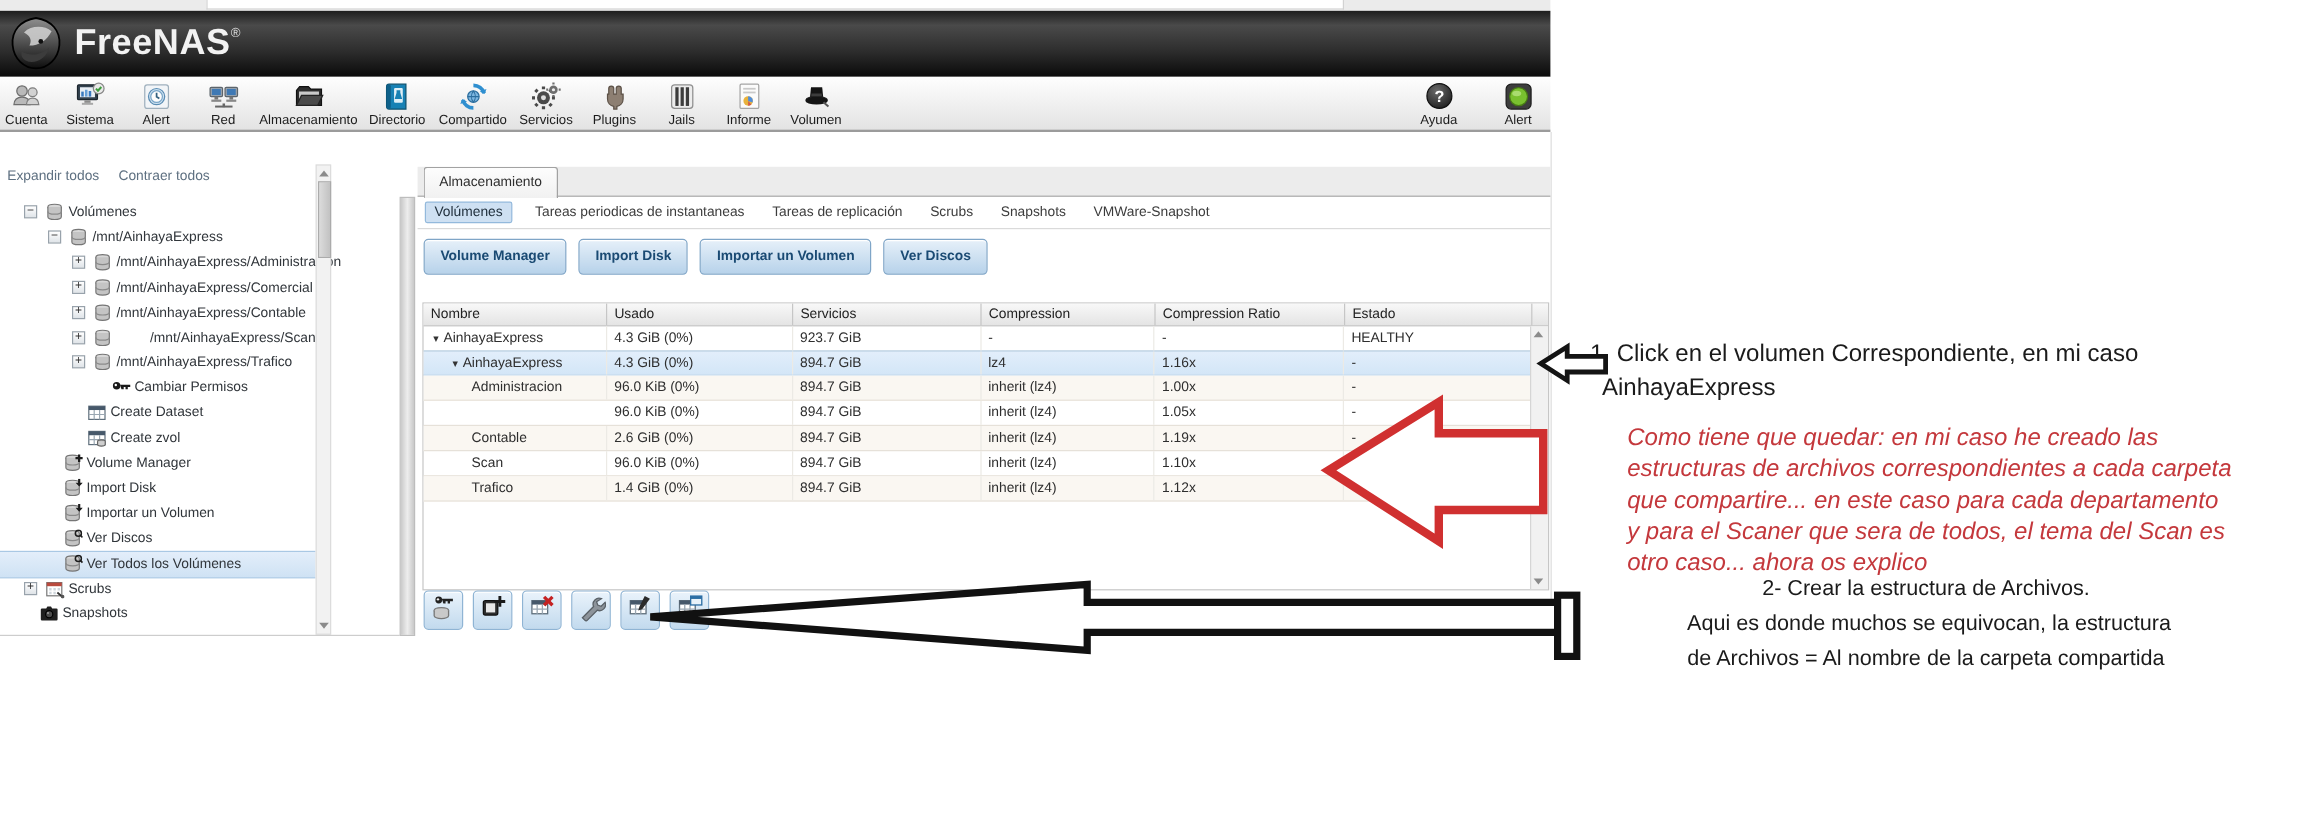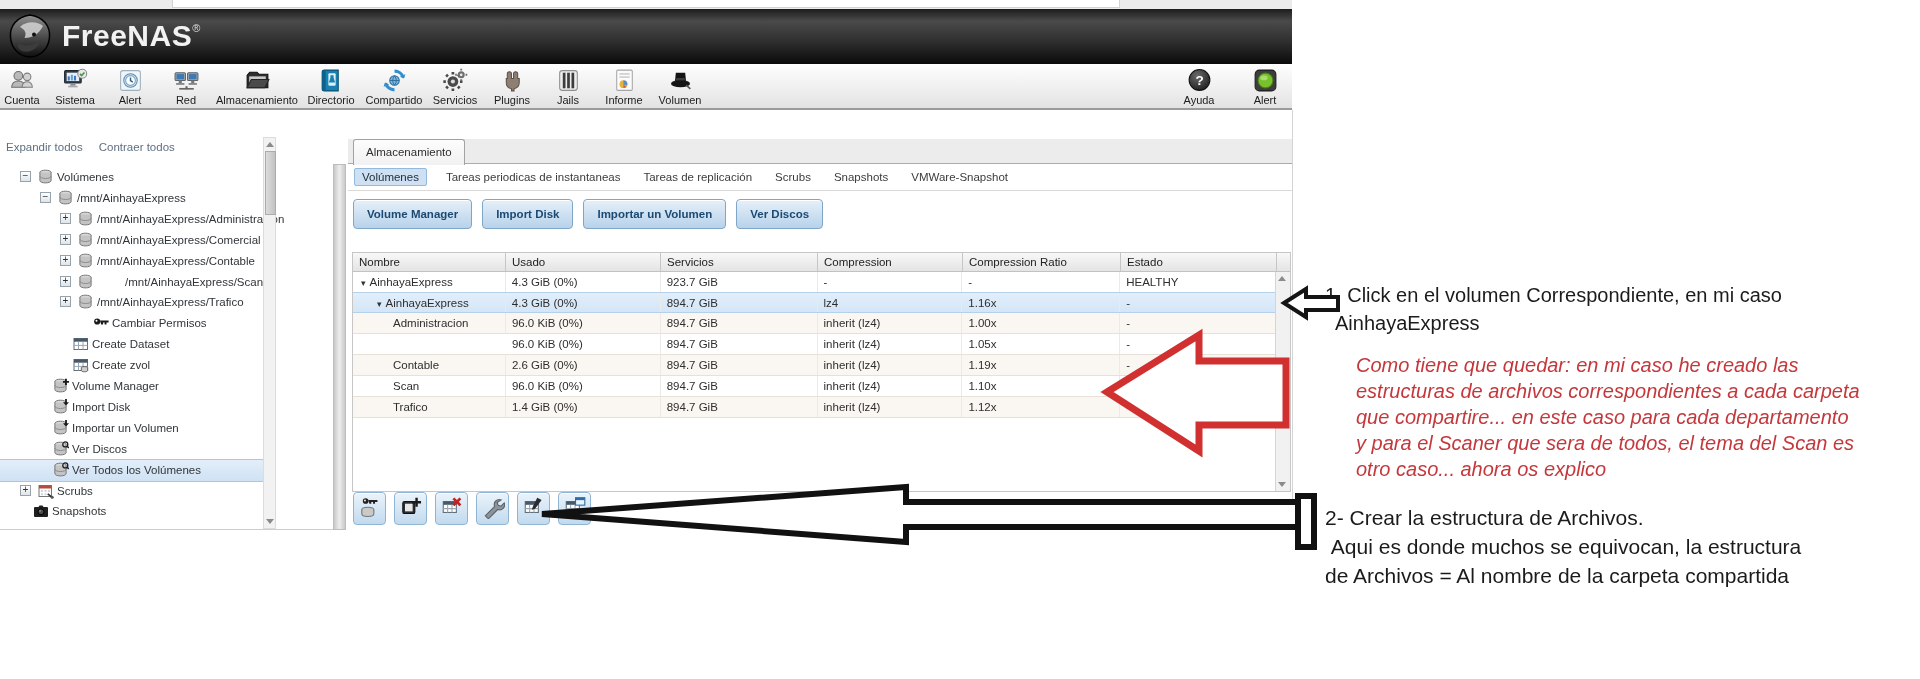--- a/index.html
+++ b/index.html
@@ -71,21 +71,21 @@
   .foot-btn{width:33px;height:33px;border:1px solid #8fb4d4;border-radius:4px;box-sizing:border-box;
             background:linear-gradient(180deg,#eaf3fb,#c2daee);box-shadow:inset 0 1px 0 #fff;cursor:pointer;
             display:flex;align-items:center;justify-content:center;}
   .foot-btn svg{width:24px;height:24px;}
   
   .note{position:absolute;white-space:pre-wrap;}
   .note-black{color:#1b1b1b;}
   .note1{left:1325px;top:281px;font-size:20px;line-height:28px;width:560px;}
   .note1 div:nth-child(2){padding-left:10px;}
   .note-red{left:1356px;top:352px;font-size:20px;line-height:26px;width:580px;font-style:italic;}
-  .note2{left:1325px;top:503px;font-size:21px;line-height:29px;width:560px;}
+  .note2{left:1325px;top:476px;font-size:18px;line-height:29px;width:560px;text-align:center;}
   .overlay{position:absolute;left:0;top:0;width:1920px;height:679px;pointer-events:none;}
 </style>
 </head>
 <body>
 
 <div class="screen">
 
   <div class="top-strip">
     <div class="top-strip-box"></div>
   </div>

